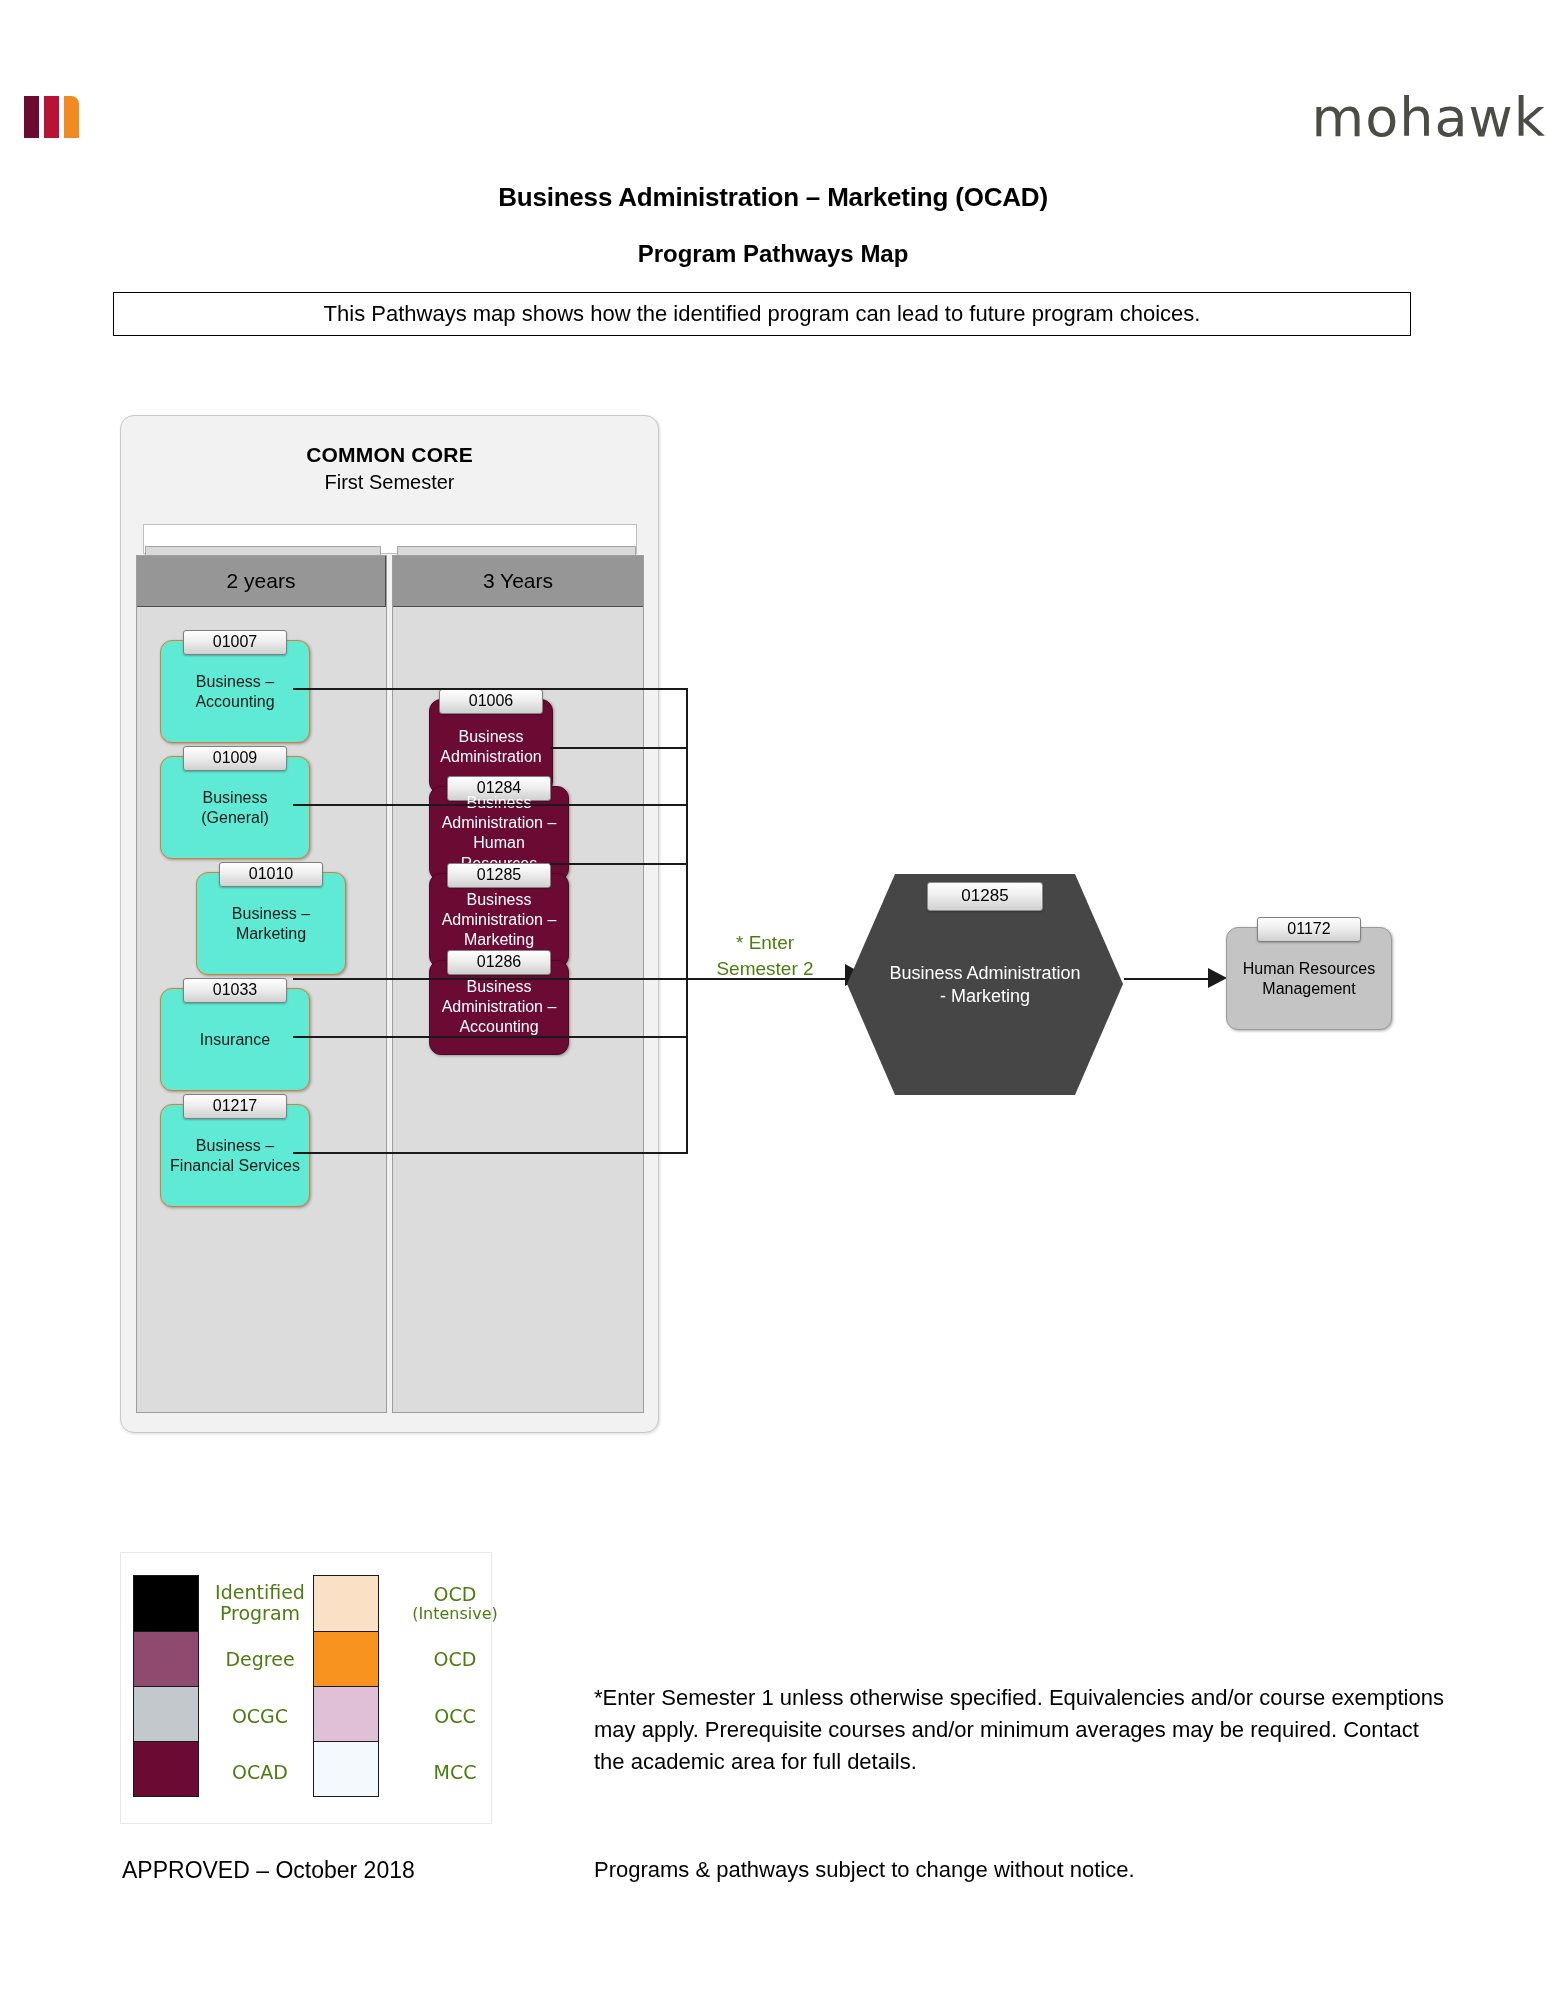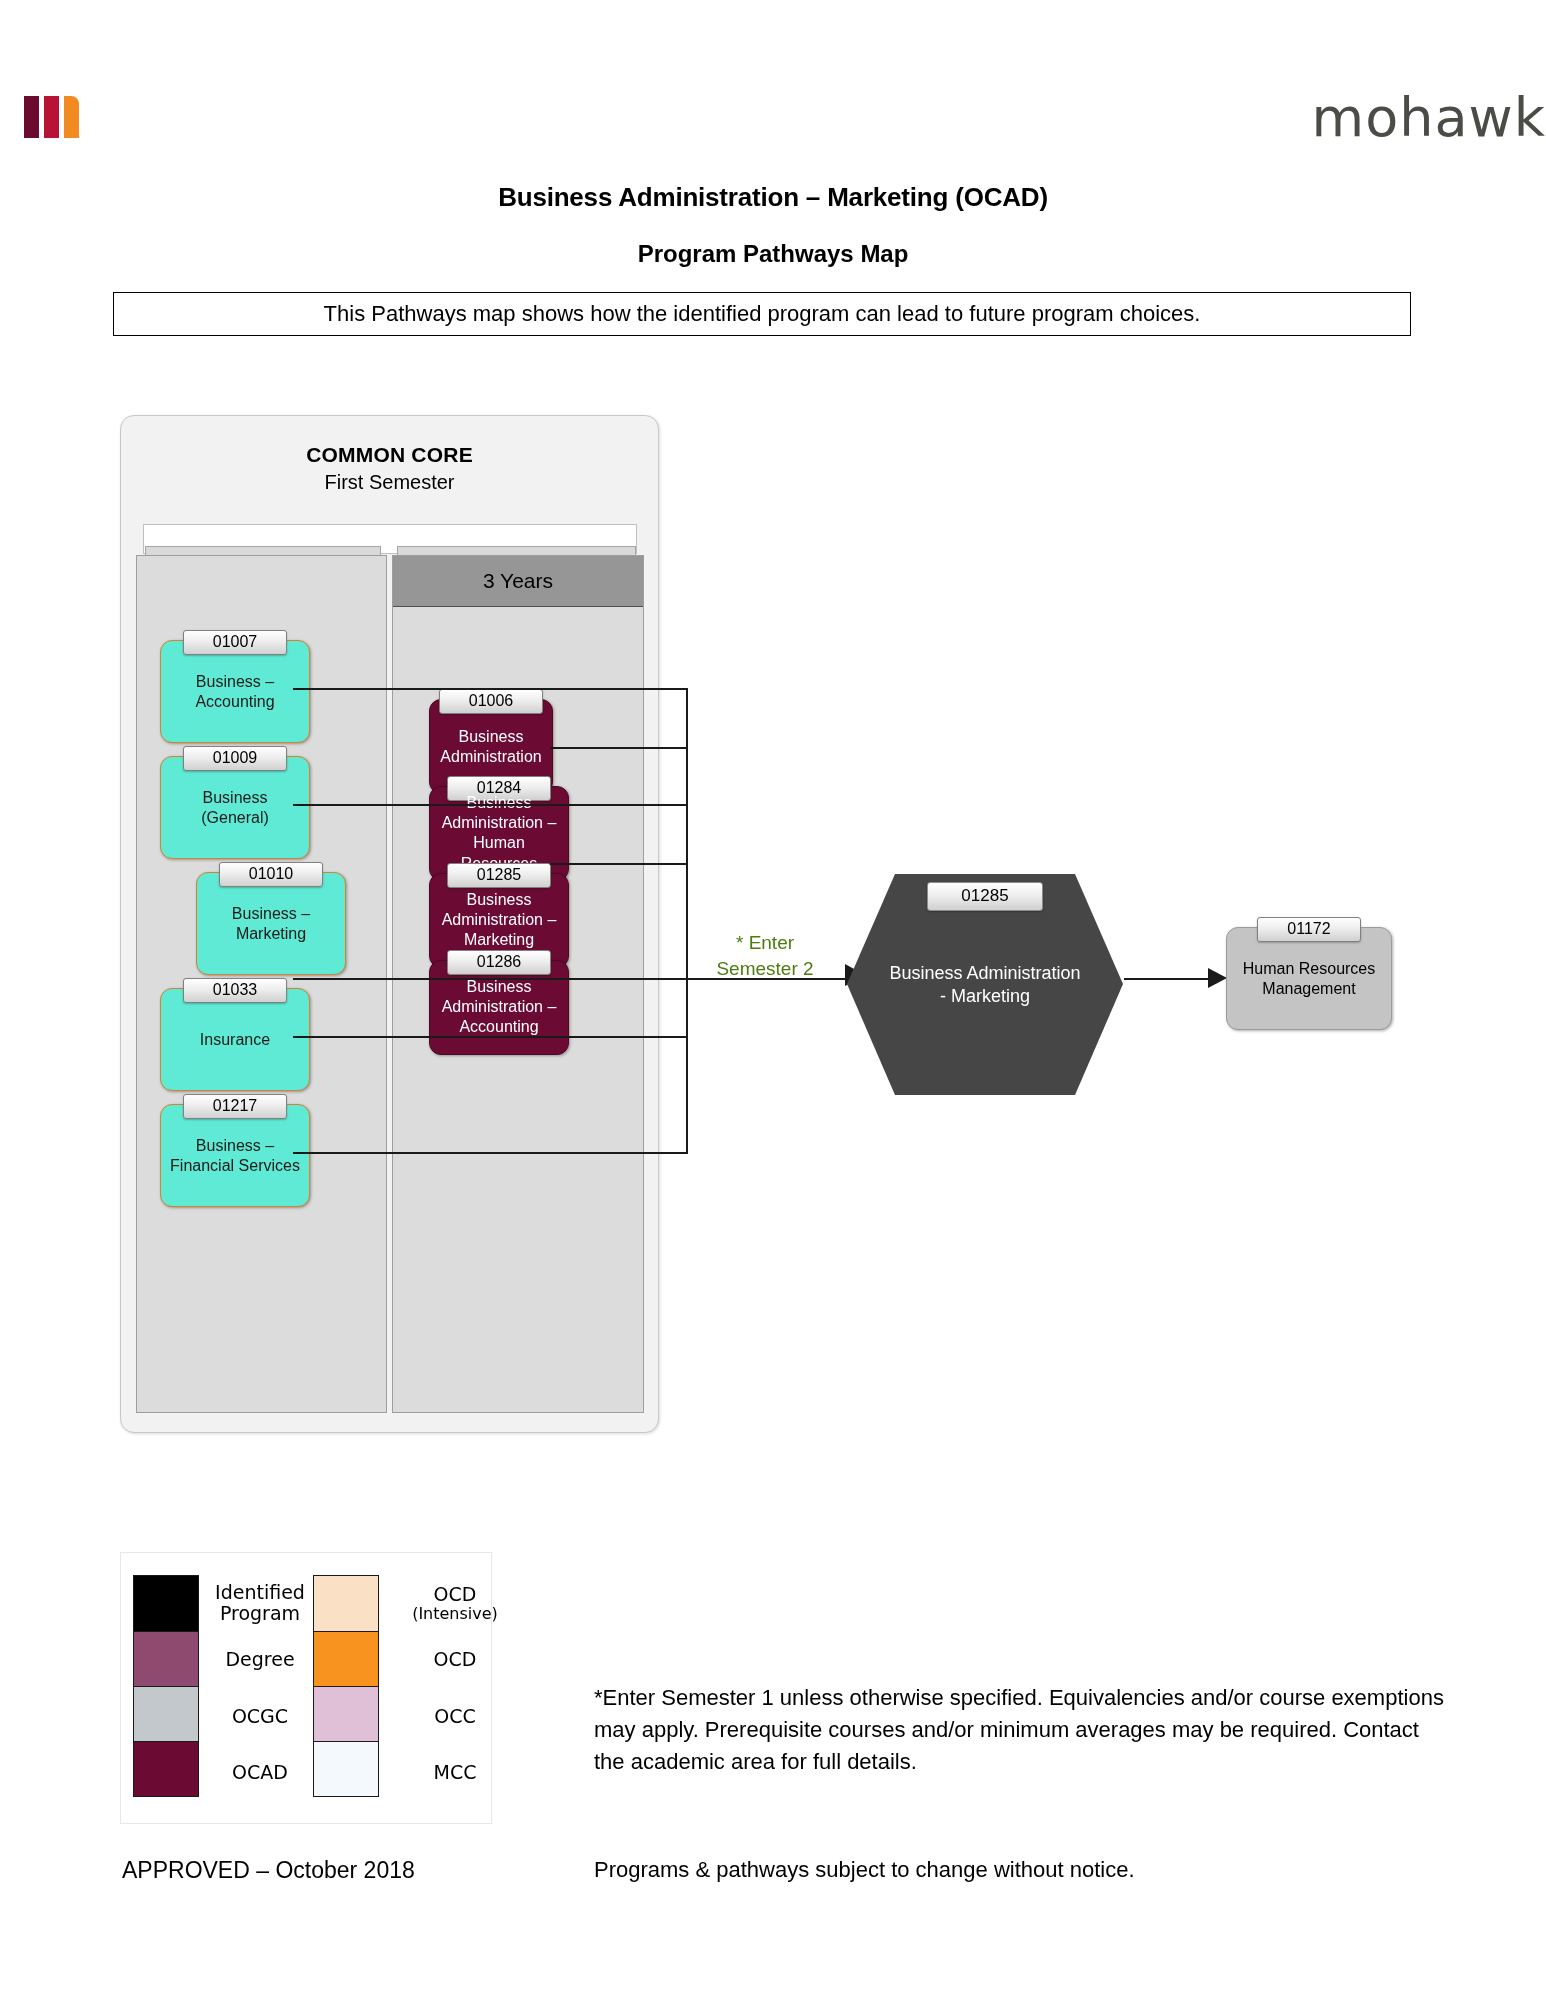--- a/index.html
+++ b/index.html
@@ -266,21 +266,21 @@
   .legend-col.left  .legend-labels { left: 78px; }
   .legend-col.right .legend-labels { left: 92px; }
   .lb {
     height: 56.5px;
     display: flex;
     flex-direction: column;
     align-items: center;
     justify-content: center;
     font-size: 19px;
     font-family: "DejaVu Sans", sans-serif;
-    color: #000000;
+    color: #4d7c0f;
     line-height: 1.12;
     text-align: center;
   }
   .lb .small { font-size: 16px; }
 
   
   .note {
     position: absolute;
     left: 594px;
     top: 1682px;
@@ -324,20 +324,21 @@
   <div class="cc-header">
     <div class="cc-title">COMMON CORE</div>
     <div class="cc-sub">First Semester</div>
   </div>
 
   <div class="cc-strip"></div>
   <div class="cc-lip left"></div>
   <div class="cc-lip right"></div>
 
   <div class="col c2">
+    <div class="col-head">2 years</div>
 
     <div class="node ocd" style="left:23px; top:84px; width:150px; height:103px;">
       <div class="code">01007</div>
       <div class="ntext">
         <span>Business –</span><br>
         <span>Accounting</span>
       </div>
     </div>
 
     <div class="node ocd" style="left:23px; top:200px; width:150px; height:103px;">

